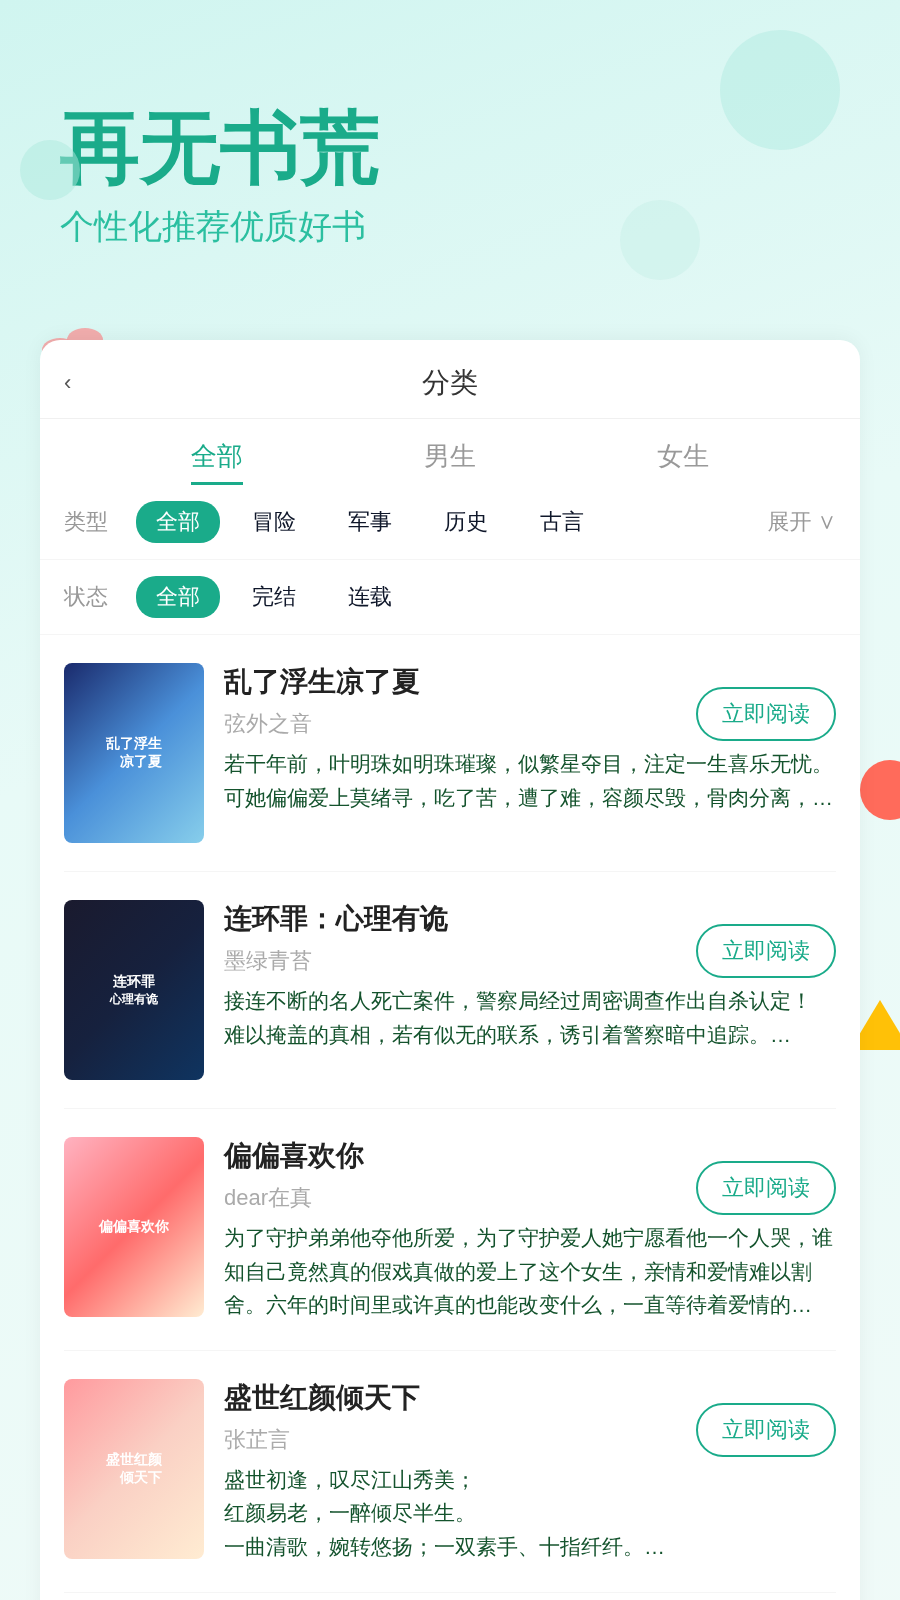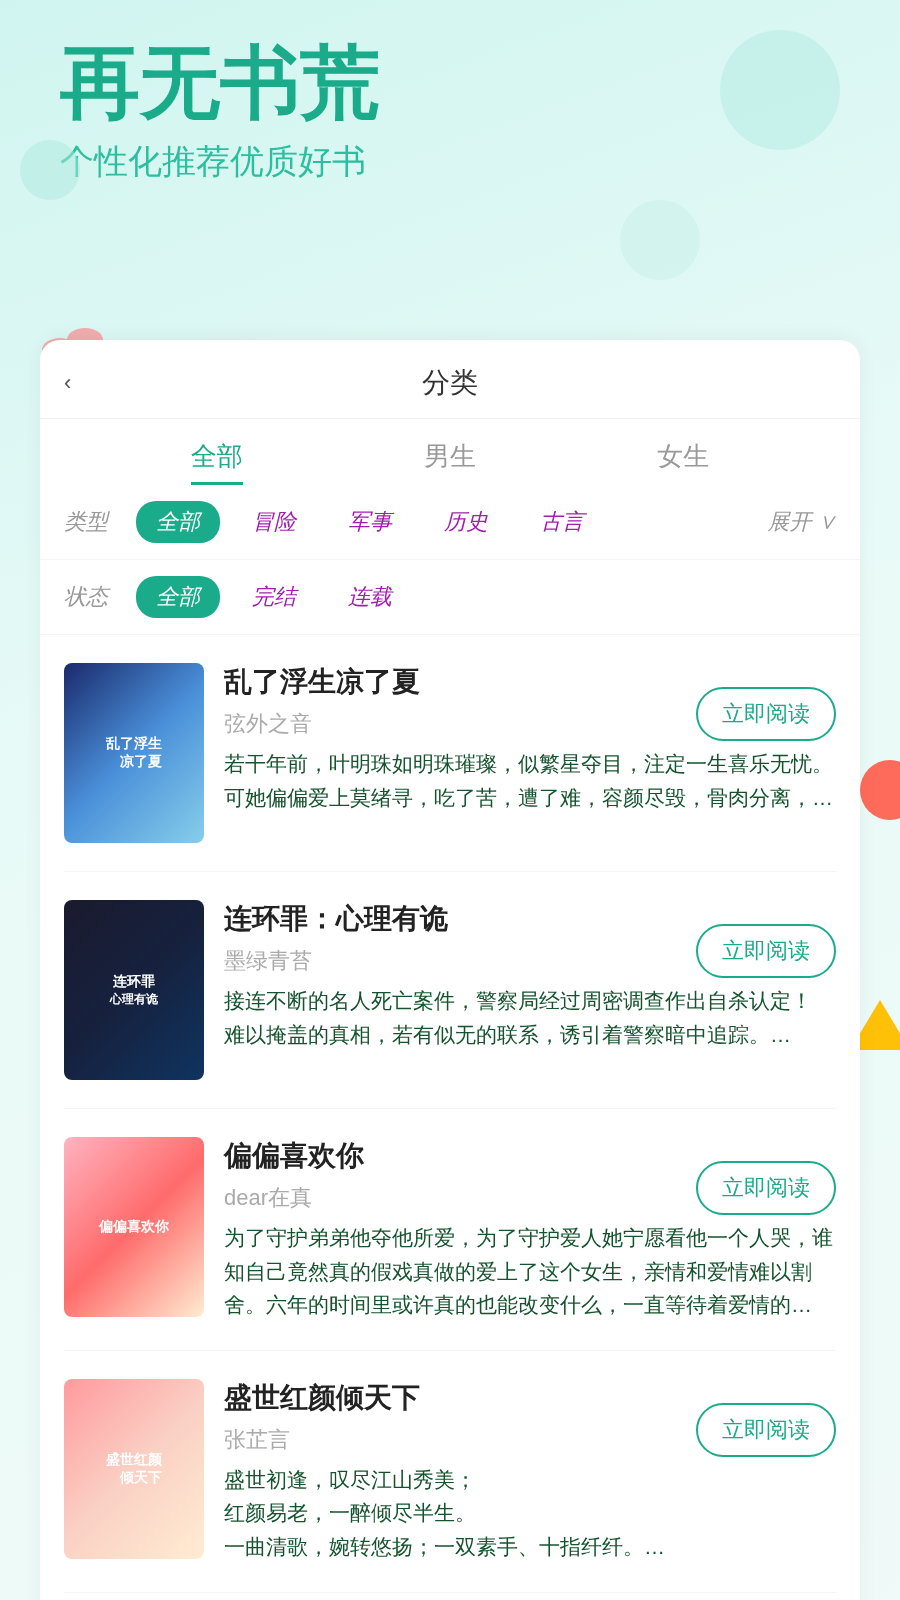--- a/index.html
+++ b/index.html
@@ -7,21 +7,21 @@
       width: 900px;
       min-height: 1600px;
       font-family: -apple-system, 'PingFang SC', 'Microsoft YaHei', sans-serif;
       background: linear-gradient(160deg, #d0f5f0 0%, #e8faf7 40%, #f0faf8 100%);
       position: relative;
       overflow-x: hidden;
     }
 
     
     .hero {
-      padding: 39px 60px 40px 60px;
+      padding: 104px 60px 40px 60px;
       position: relative;
       min-height: 340px;
     }
     .hero-title {
       font-size: 80px;
       font-weight: 700;
       color: #1aab8a;
       line-height: 1.1;
     }
     .hero-subtitle {
@@ -134,30 +134,29 @@
     }
 
     
     .filter-row {
       display: flex;
       align-items: center;
       padding: 16px 24px;
       border-bottom: 1px solid #f5f5f5;
       flex-wrap: wrap;
       gap: 12px;
-      font-style: italic;
     }
     .filter-label {
       font-size: 22px;
       color: #999;
       min-width: 60px;
     }
     .filter-chip {
       font-size: 22px;
-      color: #a21caf;
+      color: #0f172a;
       padding: 6px 20px;
       border-radius: 20px;
       cursor: pointer;
     }
     .filter-chip.active {
       background: #1aab8a;
       color: #fff;
     }
     .expand-btn {
       margin-left: auto;

